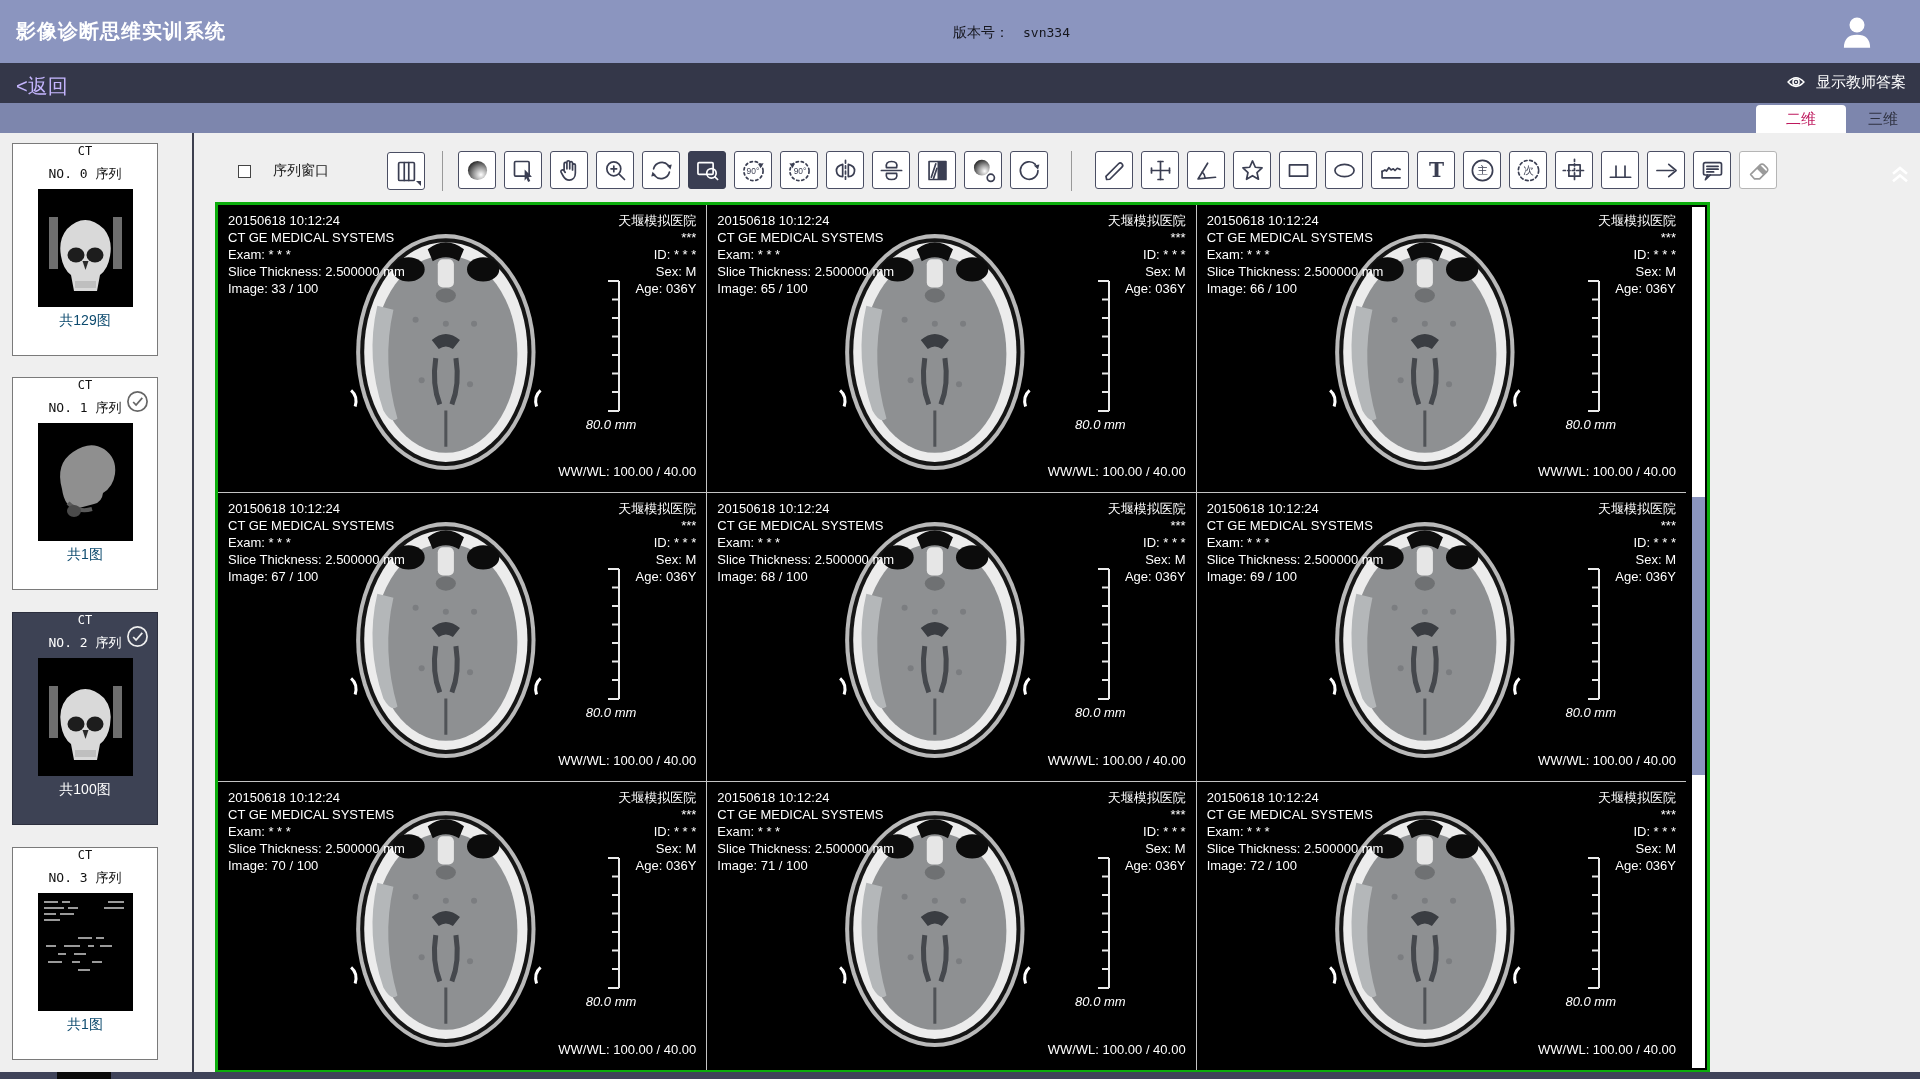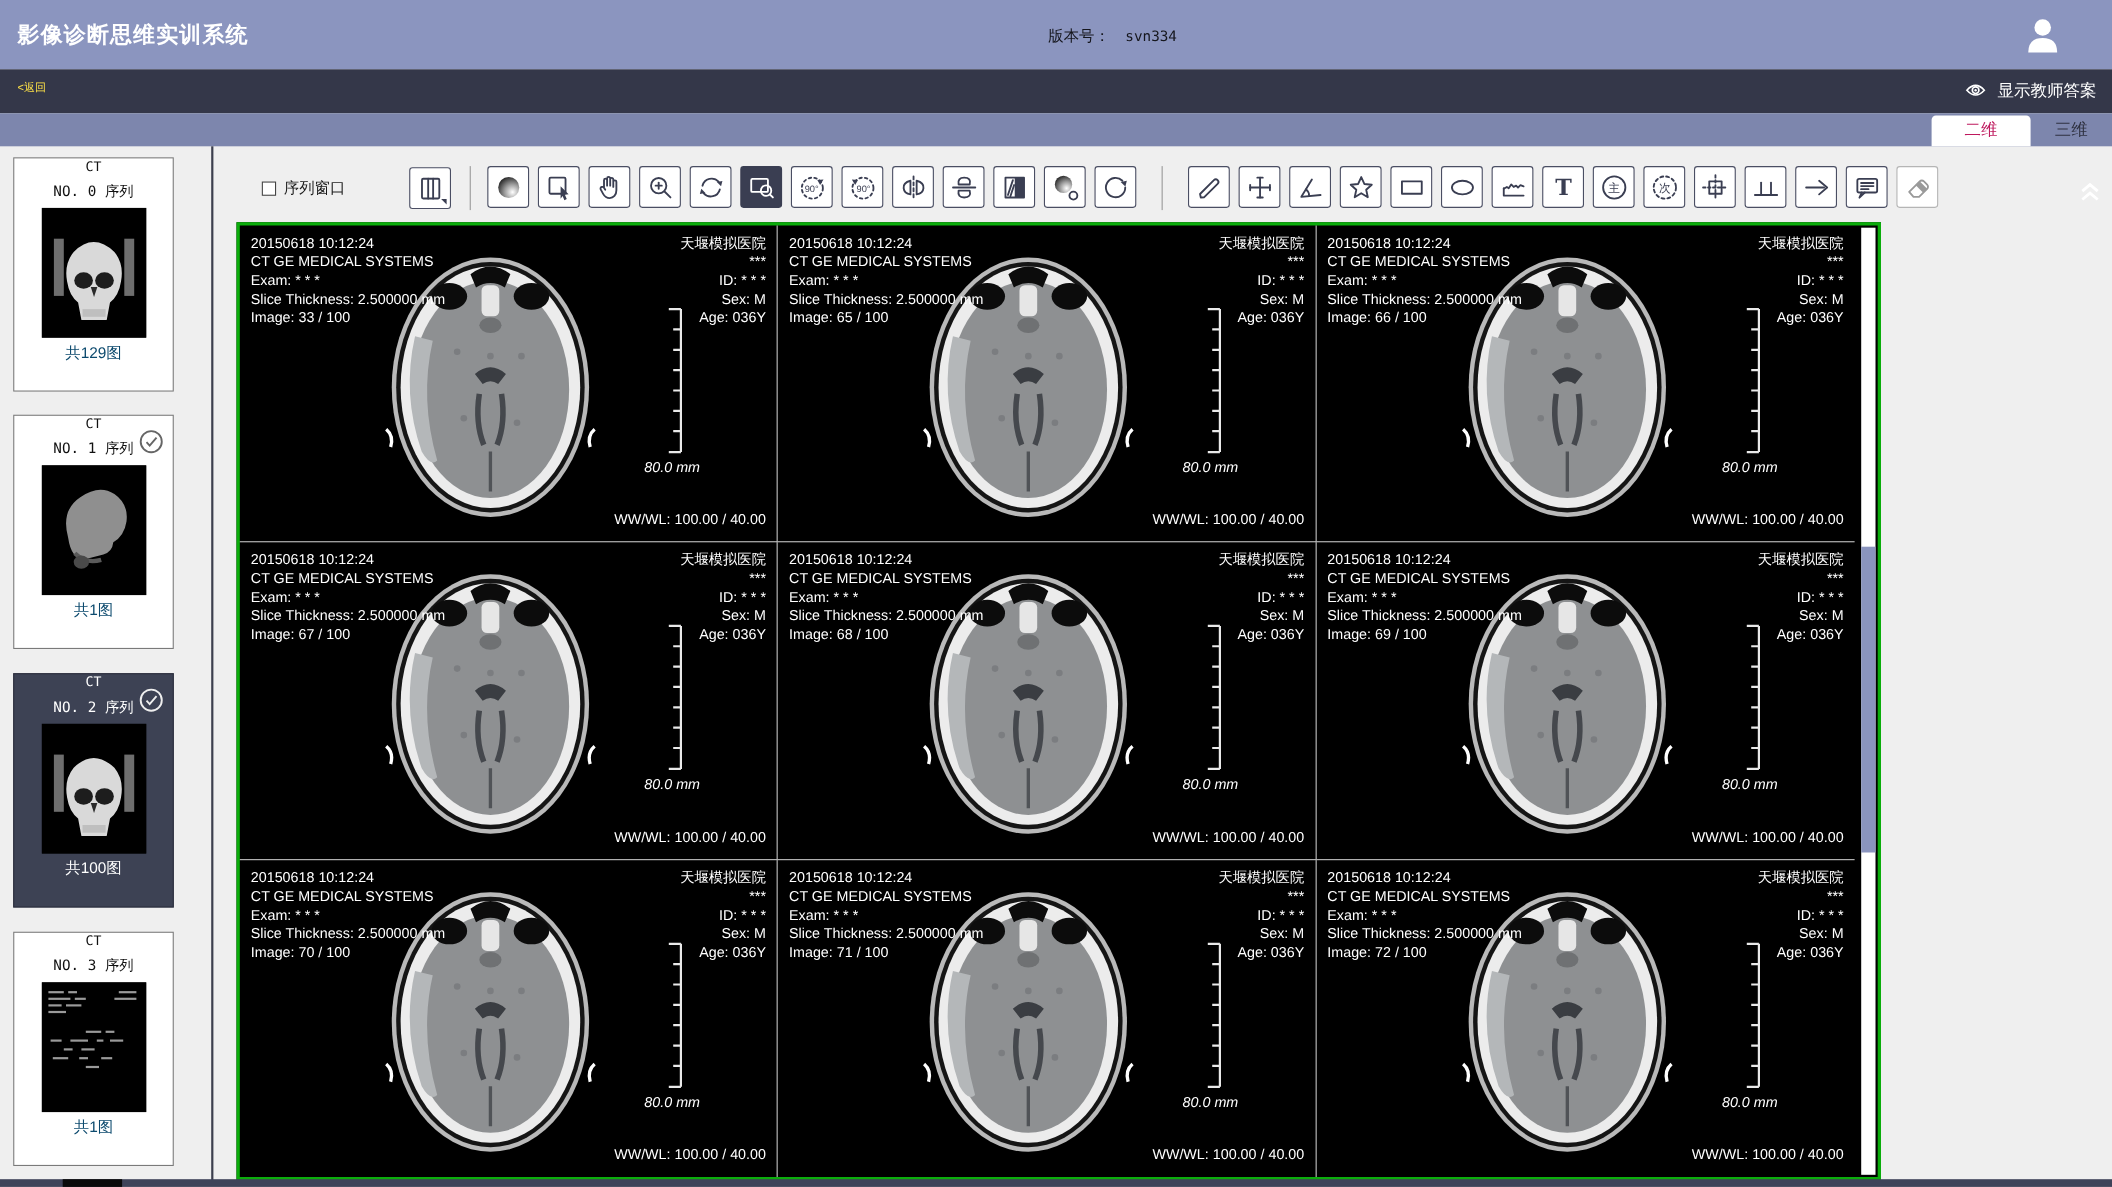--- a/index.html
+++ b/index.html
@@ -13,21 +13,21 @@
 
   
   .header{position:absolute; left:0; top:0; width:1920px; height:63px; background:var(--header-bg);}
   .app-title{position:absolute; left:16px; top:18px; color:#fff; font-size:20px; font-weight:bold; letter-spacing:1px;}
   .version{position:absolute; left:940px; top:24px; color:#15161d; font-size:14px;margin-left:13px;}
   .version .vval{font-family:"DejaVu Sans Mono",monospace; font-size:13px; margin-left:14px;}
   .avatar{position:absolute; right:42px; top:11px; width:42px; height:42px;}
 
   
   .navbar{position:absolute; left:0; top:63px; width:1920px; height:40px; background:var(--nav-bg);}
-  .back-link{position:absolute; left:16px; top:10px; color:#fde047; font-size:10px; cursor:pointer;}
+  .back-link{position:absolute; left:16px; top:10px; color:#c4b5fd; font-size:20px; cursor:pointer;}
   .show-answer{position:absolute; right:14px; top:9px; color:#fff; font-size:15px; display:flex; align-items:center; gap:8px; cursor:pointer;}
   .show-answer svg{width:24px; height:20px;}
 
   
   .tabstrip{position:absolute; left:0; top:103px; width:1920px; height:30px; background:var(--strip-bg);}
   .tab{position:absolute; top:2px; height:28px; line-height:28px; text-align:center; font-size:15px; cursor:pointer;}
   .tab.active{left:1756px; width:90px; background:#fff; color:#be185d; border-radius:4px 4px 0 0;}
   .tab.inactive{left:1846px; width:74px; color:#2e3140;}
 
   
@@ -41,21 +41,21 @@
   .card .c-thumb{width:95px; height:118px; margin:6px auto 0 auto; background:#000;}
   .card .c-thumb svg{width:95px; height:118px; display:block;}
   .card .c-count{margin-top:5px; font-size:14px; color:#0c4a6e;}
   .card.selected{background:var(--selected-card-bg); border-color:#2c2f3e;}
   .card.selected .c-mod,.card.selected .c-title,.card.selected .c-count{color:#fff;}
   .card.selected .badge{color:#eee;}
 
   
   .toolbar{position:absolute; left:238px; top:150px; height:42px; display:flex; align-items:center;}
   .cb{width:13px; height:13px; background:#fff; border:1px solid #444; display:inline-block; cursor:pointer;}
-  .cb-label{font-size:14px; color:#1a1a1a; margin-left:7px;font-family:Liberation Mono, monospace;}
+  .cb-label{font-size:14px; color:#1a1a1a; margin-left:22px;font-family:Liberation Mono, monospace;}
   .layout-btn{position:relative; margin-left:58px;}
   .tsep{width:1px; height:40px; background:#999; margin:0 15px;}
   .tsep.s1{margin-left:17px;}
   .tgroup{display:flex; gap:8px;}
   .tbtn{width:38px; height:38px; background:#fff; border:1px solid #4a4e63; border-radius:3px;
         display:flex; align-items:center; justify-content:center; color:var(--toolbar-icon); cursor:pointer; flex:0 0 auto;}
   .tbtn svg{width:27px; height:27px; stroke:currentColor; fill:none; stroke-width:1.5; stroke-linecap:round; stroke-linejoin:round;}
   .tbtn.active{background:var(--toolbar-icon); color:#fff; border-color:var(--toolbar-icon);}
   .tbtn.disabled{border-color:#b5b5b5; color:#9a9a9a; cursor:default;}
   .layout-btn::after{content:""; position:absolute; right:3px; bottom:3px; border-left:5px solid transparent; border-top:5px solid #3a3e52;}

